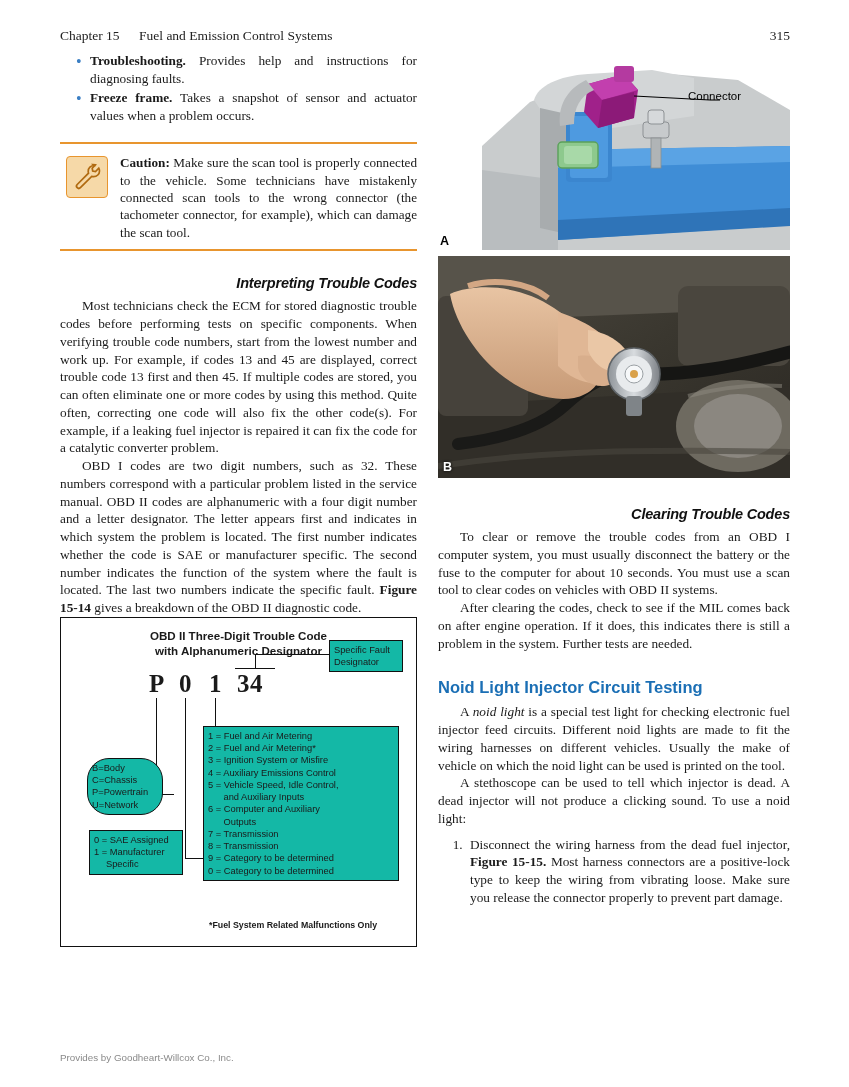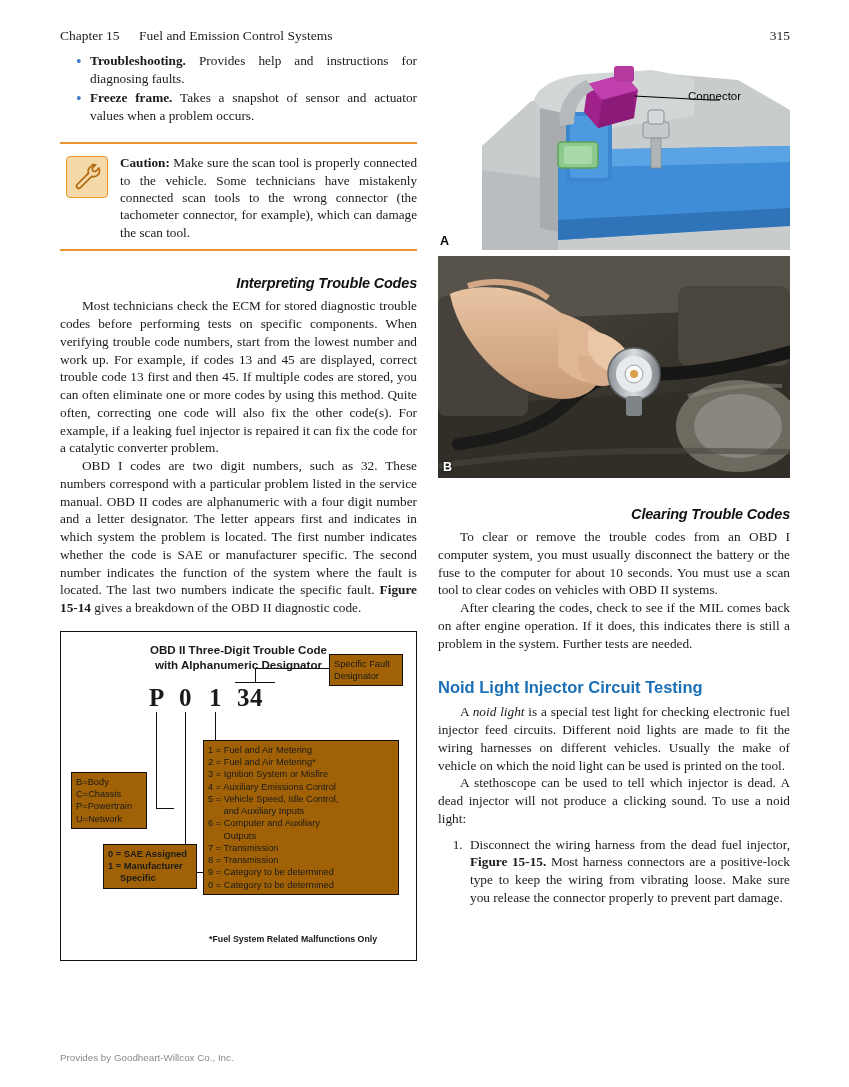--- a/index.html
+++ b/index.html
@@ -185,21 +185,20 @@
     color: #fff;
     text-shadow: 0 0 3px #000;
   }
 
   
   .fig-14 {
     position: relative;
     width: 357px; height: 330px;
     border: 1.4px solid #111;
     background: #fff;
-    margin-top: 14px;
     font-family: "Liberation Sans", sans-serif;
     overflow: hidden;
   }
   .fig-14 .d-title {
     position: absolute;
     top: 10px; left: 0; width: 100%;
     text-align: center;
     font-size: 11.6px;
     font-weight: bold;
     line-height: 1.35;
@@ -210,21 +209,21 @@
     font-size: 25px;
     font-weight: bold;
     letter-spacing: 0.5px;
   }
   .fig-14 .bx {
     position: absolute;
     border: 1.1px solid #111;
     font-size: 9.3px;
     line-height: 1.32;
     padding: 3px 4px;
-    background: #a16207;
+    background: #14b8a6;
   }
   .fig-14 .ln {
     position: absolute;
     background: #111;
   }
   .fig-14 .note {
     position: absolute;
     font-size: 8.8px;
     font-weight: bold;
   }
@@ -303,28 +302,28 @@
       <div class="ln" style="left:194px; top:36px;  width:74px; height:1.2px;"></div>
       <div class="ln" style="left:154px; top:124px; width:84px; height:1.2px;"></div>
       <div class="ln" style="left:95px;  top:176px; width:18px; height:1.2px;"></div>
       <div class="ln" style="left:124px; top:240px; width:18px; height:1.2px;"></div>
 
       <div class="bx" style="left:268px; top:22px; width:74px;">
         <div>Specific Fault</div>
         <div>Designator</div>
       </div>
 
-      <div class="bx" style="left:10px; top:140px; width:76px;">
+      <div class="bx" style="left:26px; top:140px; width:76px;border-radius:22px;">
         <div>B=Body</div>
         <div>C=Chassis</div>
         <div>P=Powertrain</div>
         <div>U=Network</div>
       </div>
 
-      <div class="bx" style="left:42px; top:212px; width:94px;font-weight:bold;">
+      <div class="bx" style="left:28px; top:212px; width:94px;">
         <div>0 = SAE Assigned</div>
         <div>1 = Manufacturer</div>
         <div style="padding-left:12px;">Specific</div>
       </div>
 
       <div class="bx" style="left:142px; top:108px; width:196px;">
         <div>1 = Fuel and Air Metering</div>
         <div>2 = Fuel and Air Metering*</div>
         <div>3 = Ignition System or Misfire</div>
         <div>4 = Auxiliary Emissions Control</div>

